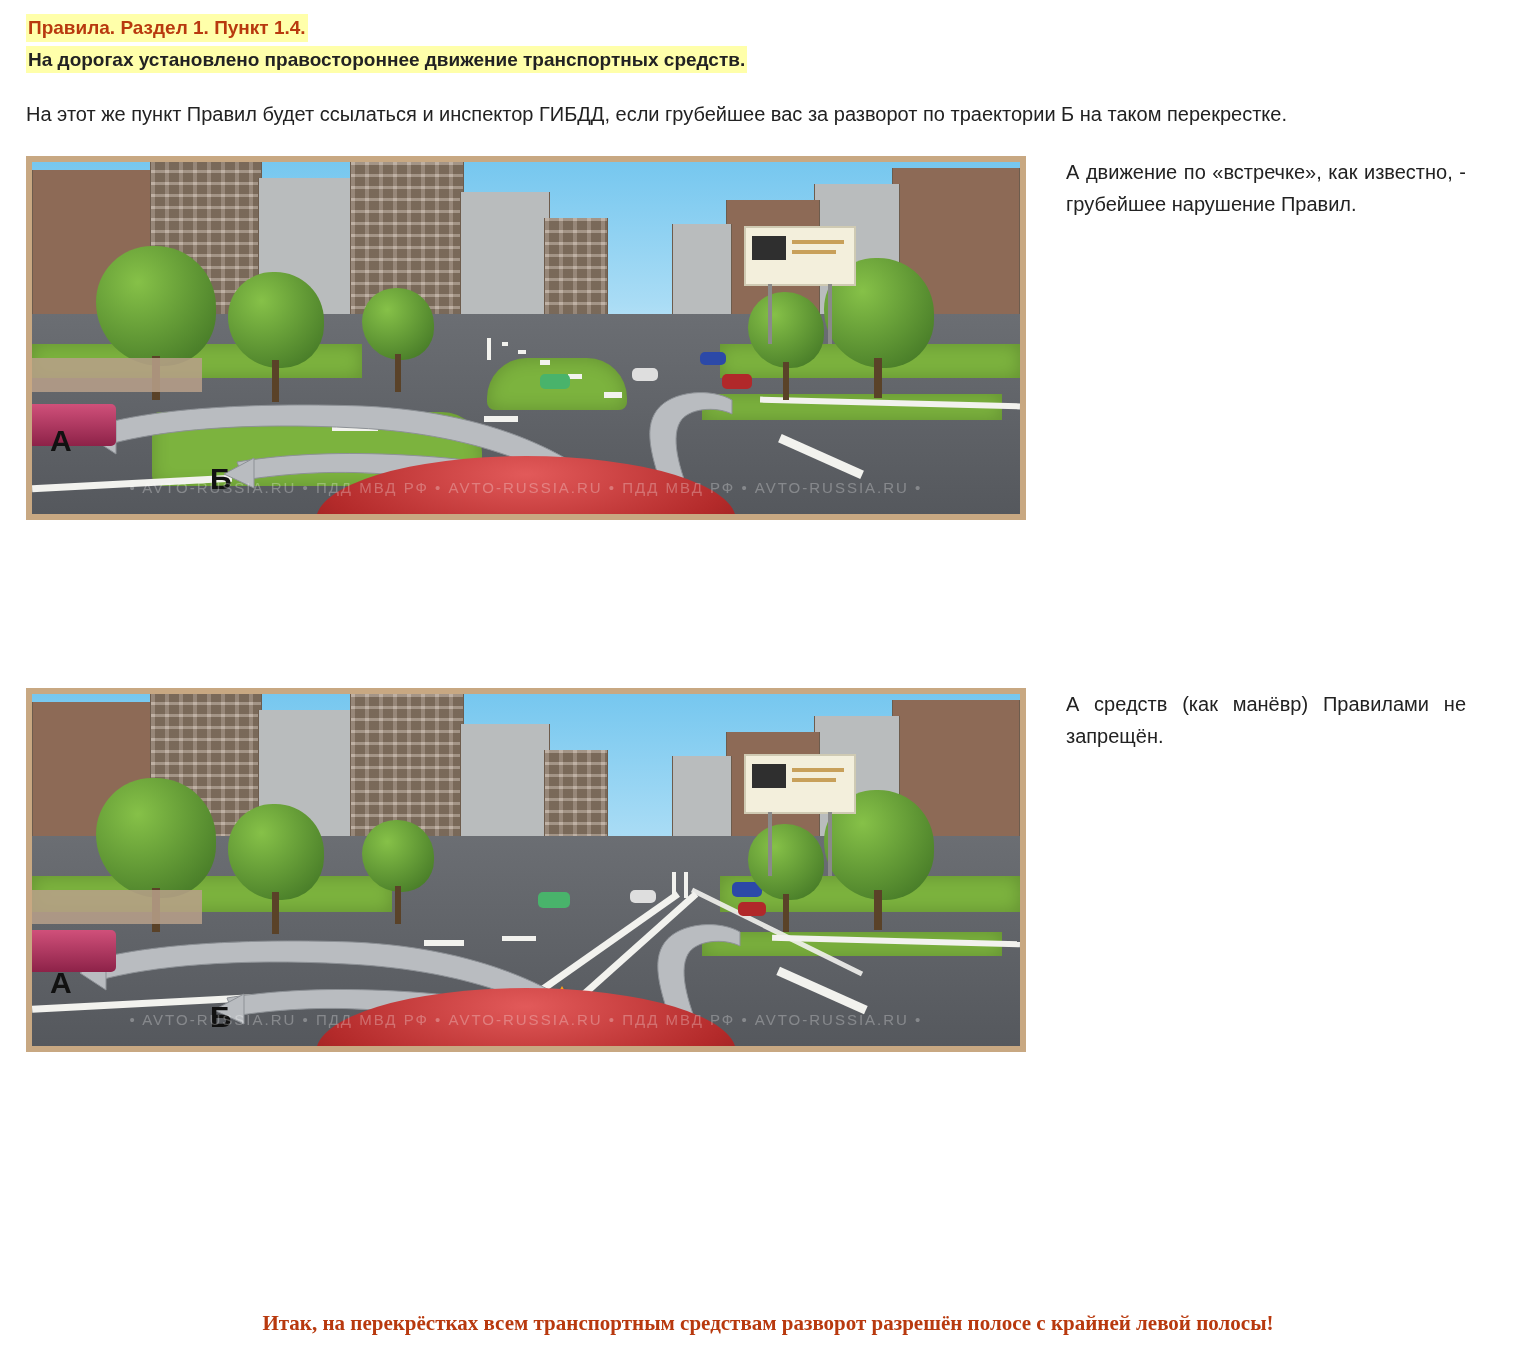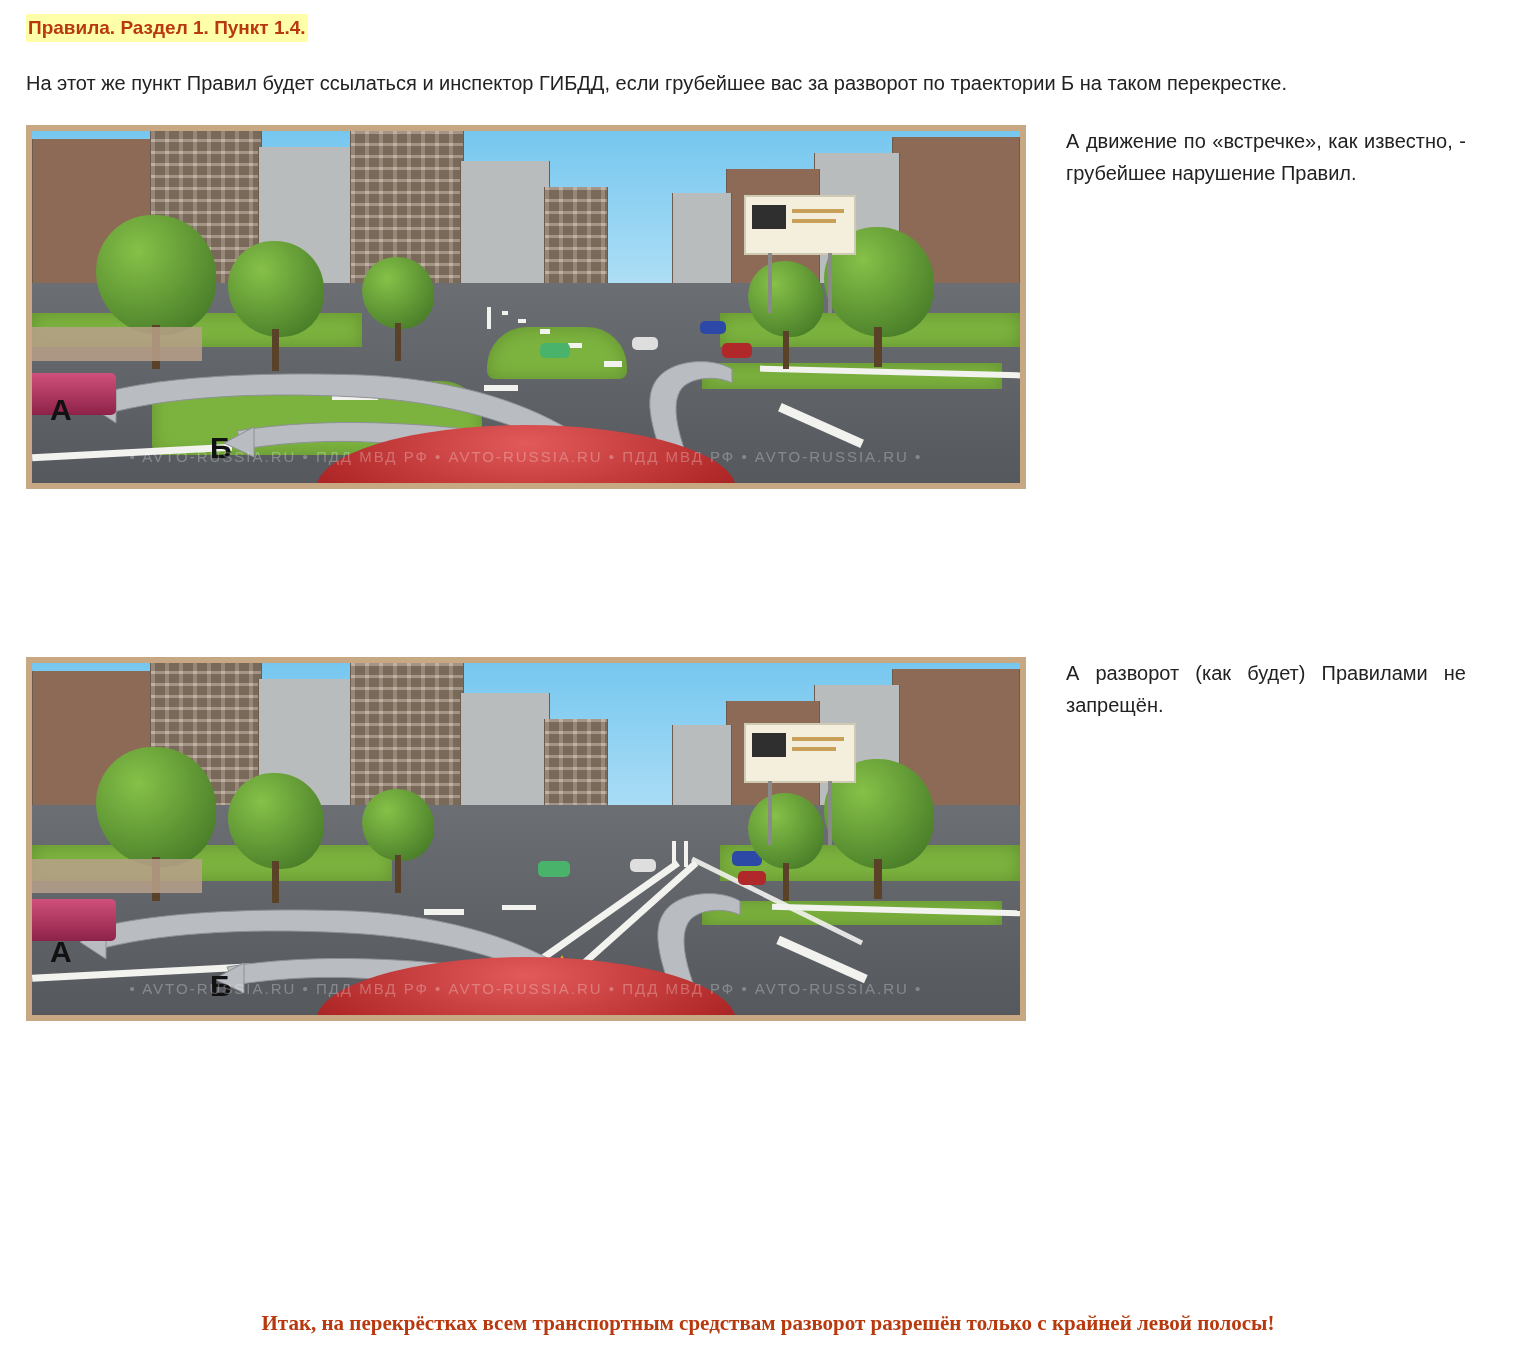--- a/index.html
+++ b/index.html
@@ -109,20 +109,21 @@
     font-size:21px; font-weight:bold; color:#b8390e; font-family:"Liberation Serif", serif;
   }
 </style>
 </head>
 <body>
 
 <div class="page">
 
   <div>
     <div class="rule-head">Правила. Раздел 1. Пункт 1.4.</div><br>
+    <div class="rule-sub">На дорогах установлено правостороннее движение транспортных средств.</div>
   </div>
 
   <div class="intro">На этот же пункт Правил будет ссылаться и инспектор ГИБДД, если грубейшее вас за разворот по траектории Б на таком перекрестке.</div>
 
   <div class="block first">
     <div class="figure">
       <div class="scene">
         <div class="sky"></div>
 
         <div class="bldg brick" style="left:0px;top:8px;width:120px;height:168px;"></div>
@@ -315,19 +316,19 @@
 
         <div class="fence" style="left:0px;top:196px;width:170px;height:34px;opacity:.85;"></div>
 
         <div class="arrowlbl" style="left:18px;top:272px;">А</div>
         <div class="arrowlbl" style="left:178px;top:306px;">Б</div>
         <div class="wm">• AVTO-RUSSIA.RU • ПДД МВД РФ • AVTO-RUSSIA.RU • ПДД МВД РФ • AVTO-RUSSIA.RU •</div>
       </div>
     </div>
 
     <div class="side-note">
-      <p>А разворот (как будет) Правилами не запрещён.</p>
+      <p>А средств (как манёвр) Правилами не запрещён.</p>
     </div>
   </div>
 
 </div>
 
-<div class="footer">Итак, на перекрёстках всем транспортным средствам разворот разрешён только с крайней левой полосы!</div>
+<div class="footer">Итак, на перекрёстках всем транспортным средствам разворот разрешён полосе с крайней левой полосы!</div>
 
 </body></html>

